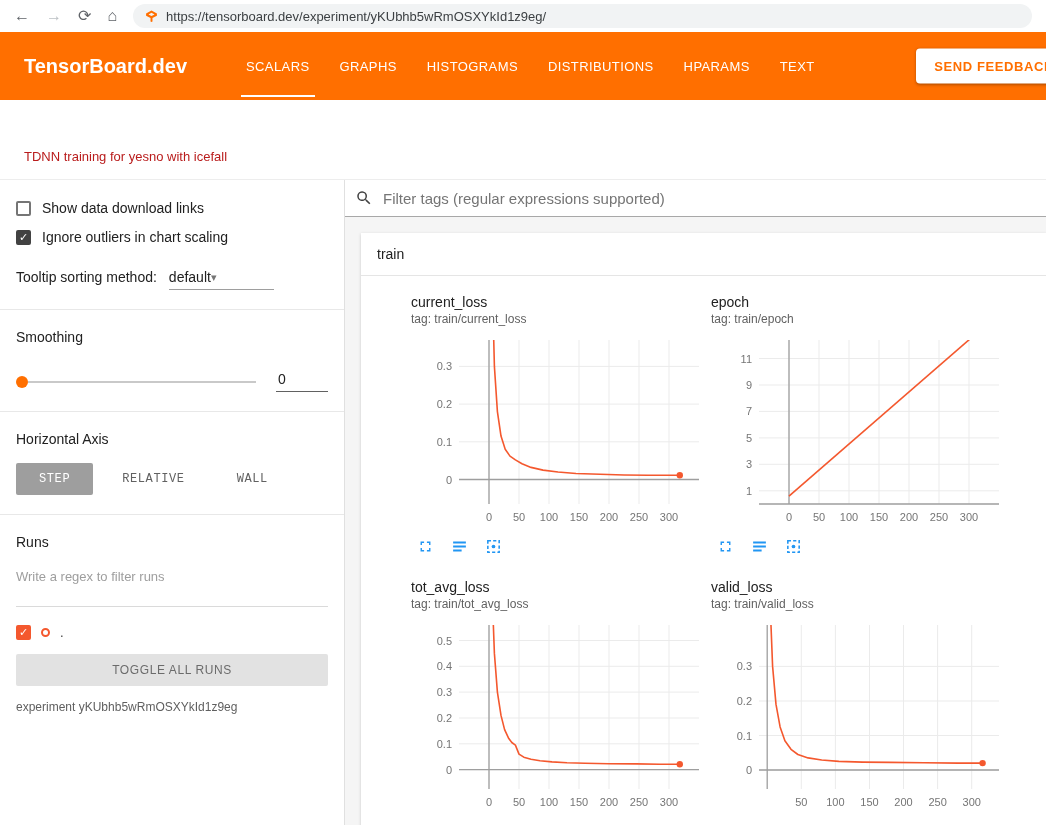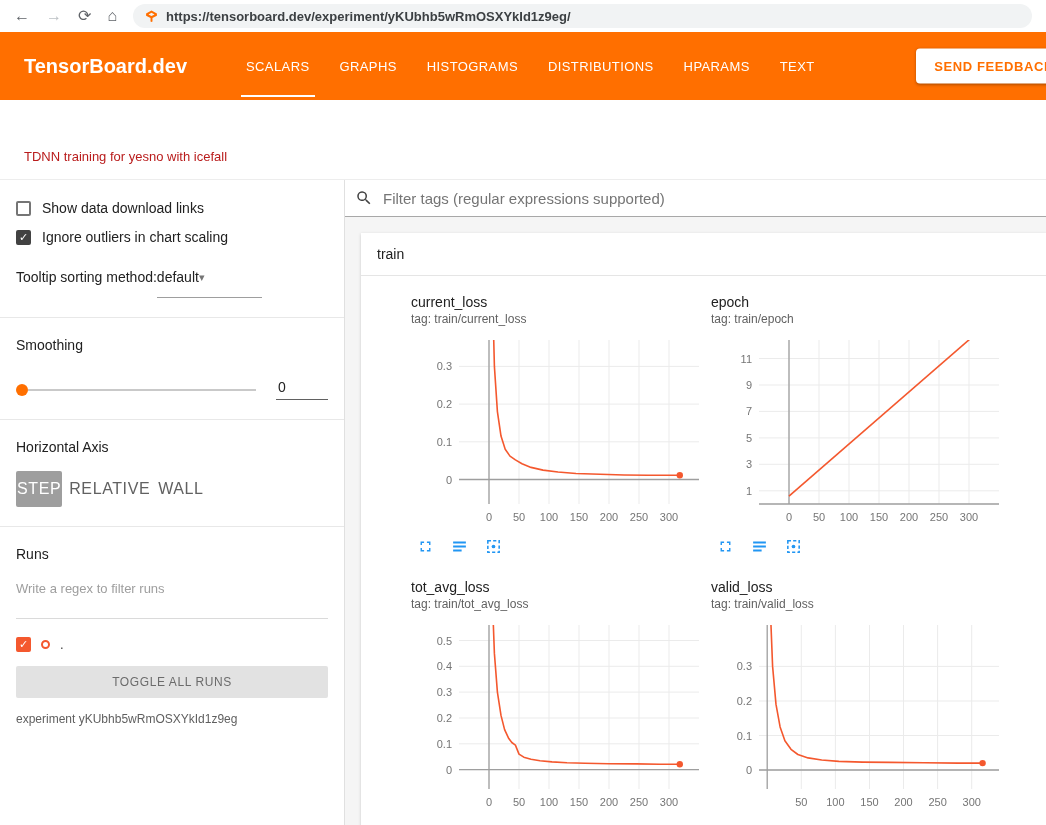--- a/index.html
+++ b/index.html
@@ -3,21 +3,21 @@
 <meta charset="utf-8">
 <style>
   * { box-sizing: border-box; }
   body { margin: 0; font-family: "Liberation Sans", "DejaVu Sans", sans-serif; background: #e8eaed; }
   .page { width: 1046px; height: 825px; overflow: hidden; position: relative; background: #fff; }
 
   
   .browser-bar { height: 32px; display: flex; align-items: center; gap: 16px; padding: 0 14px; background: #fff; }
   .bicon { font-size: 16px; color: #5f6368; cursor: pointer; line-height: 1; }
   .bicon.dim { color: #bcc0c4; }
-  .address-bar { flex: 1; height: 24px; background: #f1f3f4; border-radius: 13px; display: flex; align-items: center; gap: 8px; padding: 0 12px; font-size: 13px; color: #3c4043; cursor: text; font-weight: bold; }
+  .address-bar { flex: 1; height: 24px; background: #f1f3f4; border-radius: 13px; display: flex; align-items: center; gap: 8px; padding: 0 12px; font-size: 13px; color: #3c4043; cursor: text; }
 
   
   .app-header { height: 68px; background: var(--header-bg, #ff6f00); display: flex; align-items: stretch; padding: 0 0 0 24px; position: relative; color: #fff; }
   .logo { font-size: 20px; font-weight: bold; margin-right: 44px; align-self: center; white-space: nowrap; }
   .nav-tabs { display: flex; align-items: stretch; text-align: right; }
   .nav-tab { display: flex; align-items: center; padding: 0 15px; font-size: 13px; letter-spacing: 0.4px; position: relative; cursor: pointer; white-space: nowrap; }
   .nav-tab.active::after { content: ""; position: absolute; left: 10px; right: 10px; bottom: 3px; height: 2px; background: #fff; }
   .feedback-btn { position: absolute; right: -26px; top: 50%; transform: translateY(-50%); background: #fff; color: var(--header-bg, #ff6f00); border: none; border-radius: 4px; font-size: 13px; font-weight: bold; letter-spacing: 0.6px; padding: 10px 18px; box-shadow: 0 1px 3px rgba(0,0,0,.3); cursor: pointer; font-family: inherit; white-space: nowrap; }
 
   
@@ -26,30 +26,30 @@
   
   .content { display: flex; height: 645px; }
   .sidebar { width: 345px; flex-shrink: 0; background: #fff; border-right: 1px solid #e0e0e0; padding: 20px 16px; font-size: 14px; color: #212121; }
   .main { flex: 1; background: #f5f5f5; overflow: hidden; }
 
   
   .chk-row { display: flex; align-items: center; gap: 11px; margin-bottom: 13px; cursor: pointer; }
   .chk { width: 15px; height: 15px; border: 2px solid #757575; border-radius: 2px; flex-shrink: 0; display: flex; align-items: center; justify-content: center; font-size: 11px; color: #fff; line-height: 1; }
   .chk.checked { background: #424242; border-color: #424242; }
   .chk.run { background: var(--run-color, #f4582e); border-color: var(--run-color, #f4582e); }
-  .tooltip-row { display: flex; align-items: baseline; margin-top: 24px; }
-  .select { border-bottom: 1px solid #9e9e9e; width: 105px; display: inline-flex; justify-content: flex-start; align-items: center; padding-bottom: 12px; cursor: pointer; }
+  .tooltip-row { display: flex; align-items: baseline; gap: 12px; margin-top: 24px; }
+  .select { border-bottom: 1px solid #9e9e9e; width: 105px; display: inline-flex; justify-content: flex-start; align-items: center; padding-bottom: 4px; cursor: pointer; }
   .caret { color: #757575; font-size: 11px; }
   .divider { border: none; border-top: 1px solid #e8e8e8; margin: 19px -16px; }
   .slider-row { display: flex; align-items: center; margin-top: 26px; }
   .slider-thumb { width: 12px; height: 12px; border-radius: 50%; background: var(--header-bg, #ff6f00); flex-shrink: 0; cursor: pointer; }
   .slider-track { flex: 1; height: 2px; background: #c9c9c9; margin-right: 20px; }
   .slider-value { width: 52px; border-bottom: 1px solid #616161; padding: 0 0 4px 2px; font-size: 14px; }
   .axis-buttons { display: flex; align-items: center; gap: 6px; margin-top: 16px; }
-  .axis-btn { font-size: 16px; letter-spacing: 0.6px; color: #616161; padding: 9px 1px; border-radius: 2px; cursor: pointer; background: transparent; border: none; font-family: Liberation Sans, sans-serif; }
+  .axis-btn { font-size: 12px; letter-spacing: 0.6px; color: #616161; padding: 9px 23px; border-radius: 2px; cursor: pointer; background: transparent; border: none; font-family: Liberation Mono, monospace; }
   .axis-btn.selected { background: #9e9e9e; color: #fff; }
   .regex-input { margin-top: 19px; border-bottom: 1px solid #dadada; padding-bottom: 22px; color: #9e9e9e; font-size: 13px; cursor: text; }
   .run-row { display: flex; align-items: center; gap: 10px; margin-top: 18px; }
   .run-dot { width: 9px; height: 9px; border-radius: 50%; border: 2px solid var(--run-color, #f4582e); }
   .run-name { font-size: 13px; color: #424242; }
   .toggle-all { margin-top: 14px; width: 100%; background: #e2e2e2; border: none; border-radius: 2px; padding: 9px 2px; font-size: 12px; letter-spacing: 0.6px; color: #6b6b6b; cursor: pointer; font-family: inherit; }
   .exp-note { margin-top: 14px; font-size: 12px; color: #5f5f5f; }
 
   
   .filter-row { background: #fff; height: 37px; display: flex; align-items: center; gap: 10px; padding: 0 10px; border-bottom: 1px solid #a8a8a8; }

